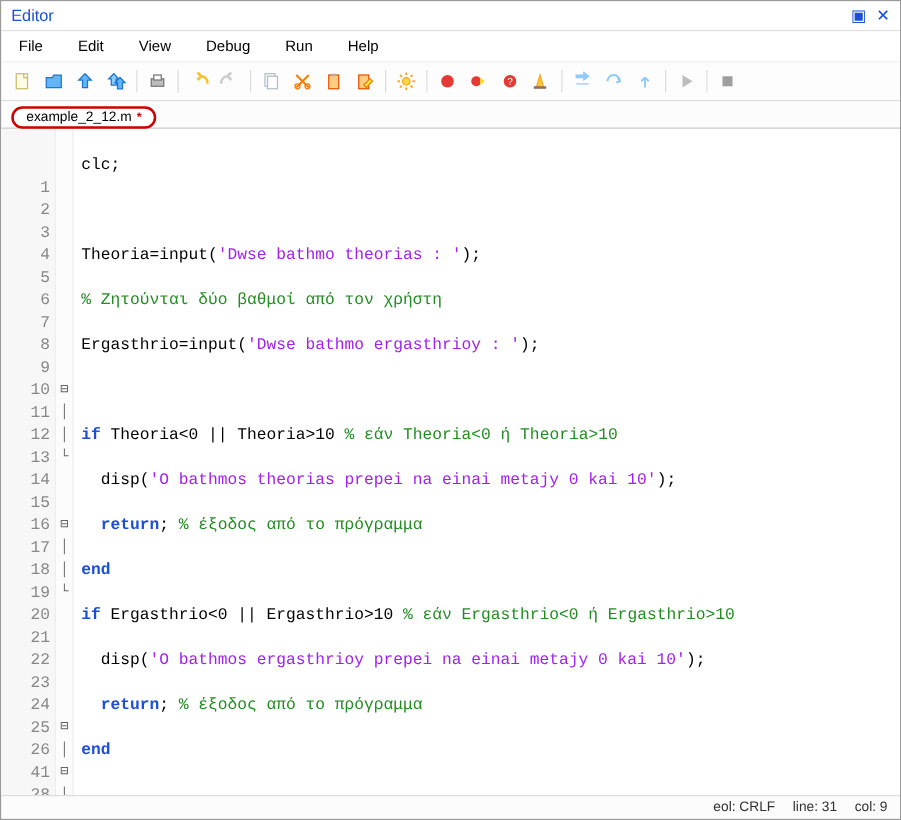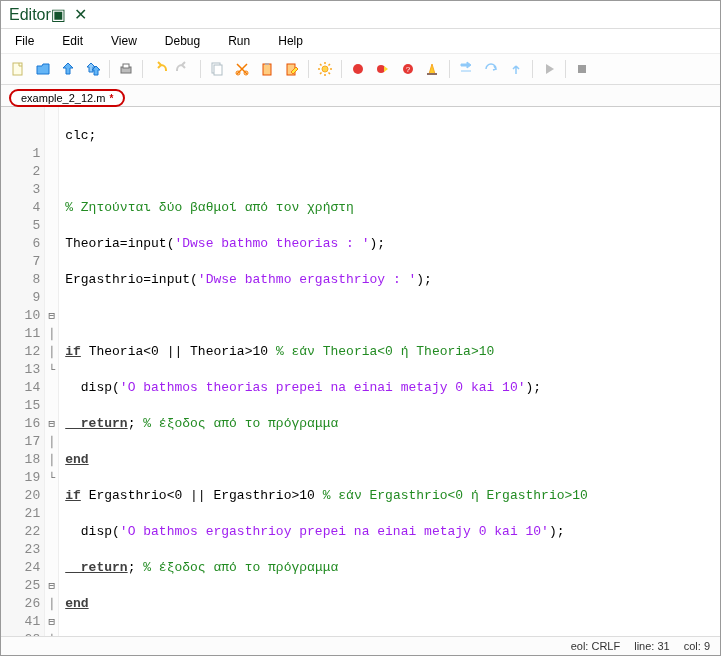--- a/index.html
+++ b/index.html
@@ -1,31 +1,31 @@
 <!DOCTYPE html>
 <html><head>
 <meta charset="utf-8">
 <style>
   * { box-sizing: border-box; margin: 0; padding: 0; }
   body { font-family: "Segoe UI", Tahoma, sans-serif; font-size: 12px; background: #f0f0f0; width: 721px; height: 656px; overflow: hidden; display: flex; flex-direction: column; border: 1px solid #999; }
-  .titlebar { background: #fff; padding: 4px 8px; display: flex; justify-content: flex-start; align-items: center; border-bottom: 1px solid #ddd; font-size: 16px; color: #14532d; }
+  .titlebar { background: #fff; padding: 4px 8px; display: flex; justify-content: space-between; align-items: center; border-bottom: 1px solid #ddd; font-size: 13px; color: #1d4ed8; }
   .titlebar-right { display: flex; gap: 8px; }
   .menubar { background: #fff; padding: 2px 6px; display: flex; gap: 12px; border-bottom: 1px solid #eee; }
   .menubar span { padding: 3px 8px; cursor: pointer; }
   .toolbar { background: #fdfdfd; padding: 4px 6px; display: flex; gap: 3px; align-items: center; border-bottom: 1px solid #ddd; }
   .tbtn { width: 22px; height: 22px; display: flex; align-items: center; justify-content: center; border-radius: 3px; cursor: pointer; }
   .tbsep { width: 1px; height: 18px; background: #ddd; margin: 0 2px; }
   .tabbar { background: #fcfcfc; padding: 3px 8px 0 8px; display: flex; border-bottom: 1px solid #ccc; }
   .tab { background: #fff; border: 2px solid #c00; border-radius: 12px; padding: 1px 10px; font-size: 11px; display: flex; align-items: center; gap: 4px; position: relative; top: 1px; text-align: right; }
   .tab .mod { color: #c00; font-weight: bold; font-size: 10px; }
   .editor { flex: 1; background: #fff; display: flex; overflow: auto; font-family: Consolas, "Courier New", monospace; font-size: 13px; line-height: 18px; }
   .gutter { background: #f7f7f7; border-right: 1px solid #eee; text-align: right; color: #888; padding: 2px 4px 2px 8px; user-select: none; white-space: pre; }
   .foldcol { background: #fcfcfc; border-right: 1px solid #eee; width: 14px; text-align: center; color: #666; padding: 2px 0; user-select: none; white-space: pre; font-size: 11px; }
   .code { padding: 2px 6px; white-space: pre; }
-  .kw { color: #404040; font-weight: bold; text-decoration: underline; }
+  .kw { color: #1d4ed8; font-weight: bold; }
   .str { color: #a020f0; }
   .cmt { color: #228b22; }
   .fn { color: #000; }
   .statusbar { background: #fcfcfc; border-top: 1px solid #ddd; padding: 3px 10px; display: flex; justify-content: flex-end; gap: 14px; font-size: 11px; color: #333; }
   svg { width: 16px; height: 16px; }
   .code div, .gutter div, .foldcol div { height: 18px; }
 </style>
 </head>
 <body>
 
@@ -190,22 +190,22 @@
     <div>⊟</div><div>│</div><div>│</div><div>└</div>
     <div>⊟</div><div>│</div><div>│</div><div>└</div>
     <div> </div>
     <div>⊟</div><div>│</div><div>⊟</div><div>│</div>
     
     
   </div>
   <div class="code">
 <div><span class="fn">clc;</span></div>
 <div><span></span></div>
+<div><span class="fn">Theoria=input(</span><span class="str">'Dwse bathmo theorias : '</span><span class="fn">);</span></div>
 <div><span class="cmt">% Ζητούνται δύο βαθμοί από τον χρήστη</span></div>
-<div><span class="fn">Theoria=input(</span><span class="str">'Dwse bathmo theorias : '</span><span class="fn">);</span></div>
 <div><span class="fn">Ergasthrio=input(</span><span class="str">'Dwse bathmo ergasthrioy : '</span><span class="fn">);</span></div>
 <div><span></span></div>
 <div><span class="kw">if</span><span class="fn"> Theoria&lt;0 || Theoria&gt;10 </span><span class="cmt">% εάν Theoria&lt;0 ή Theoria&gt;10</span></div>
 <div><span class="fn">  disp(</span><span class="str">'O bathmos theorias prepei na einai metajy 0 kai 10'</span><span class="fn">);</span></div>
 <div><span class="kw">  return</span><span class="fn">; </span><span class="cmt">% έξοδος από το πρόγραμμα</span></div>
 <div><span class="kw">end</span></div>
 <div><span class="kw">if</span><span class="fn"> Ergasthrio&lt;0 || Ergasthrio&gt;10 </span><span class="cmt">% εάν Ergasthrio&lt;0 ή Ergasthrio&gt;10</span></div>
 <div><span class="fn">  disp(</span><span class="str">'O bathmos ergasthrioy prepei na einai metajy 0 kai 10'</span><span class="fn">);</span></div>
 <div><span class="kw">  return</span><span class="fn">; </span><span class="cmt">% έξοδος από το πρόγραμμα</span></div>
 <div><span class="kw">end</span></div>

